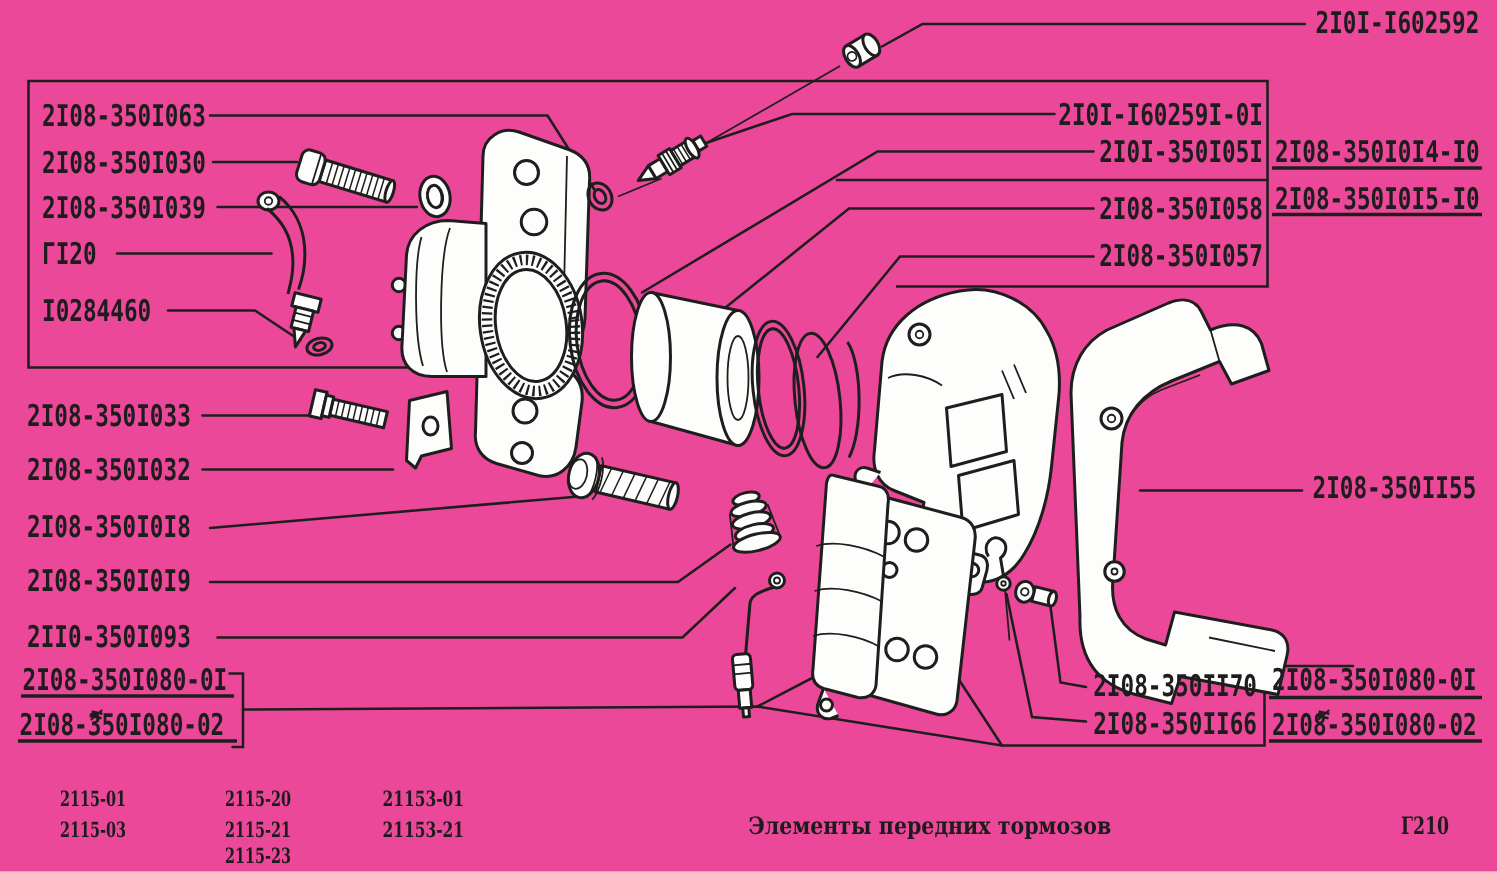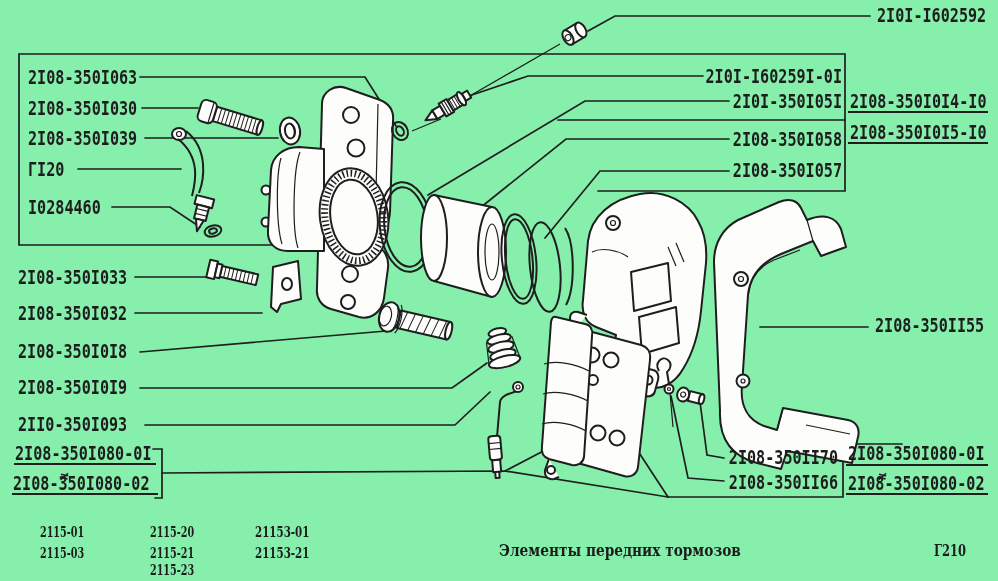--- a/index.html
+++ b/index.html
@@ -1,16 +1,16 @@
 <!DOCTYPE html>
 <html><head>
 <meta charset="utf-8">
 <style>
   html,body{margin:0;padding:0;background:#e8e8e4;}
-  .stage{width:998px;height:581px;background:#86efac;position:relative;overflow:hidden;}
+  .stage{width:998px;height:581px;background:#ec4899;position:relative;overflow:hidden;}
   svg{display:block;}
   .ln{stroke:#1e1e1e;stroke-width:1.7;fill:none;stroke-linecap:round;}
   .pt{stroke:#1e1e1e;stroke-width:2;fill:#fdfdfb;stroke-linejoin:round;}
   .pto{stroke:#1e1e1e;stroke-width:2;fill:none;stroke-linejoin:round;}
   .thin{stroke:#1e1e1e;stroke-width:1.2;fill:none;}
   .hatch{stroke:#1e1e1e;stroke-width:1;fill:none;}
   .ul{stroke:#1e1e1e;stroke-width:2.2;fill:none;}
   .lbl{font-family:"DejaVu Sans Mono",monospace;font-weight:700;font-size:20px;fill:#1d1d1d;}
   .lbl-end{text-anchor:end;}
   .mark{font-family:"DejaVu Sans Mono",monospace;font-weight:700;font-size:14px;fill:#1d1d1d;}

